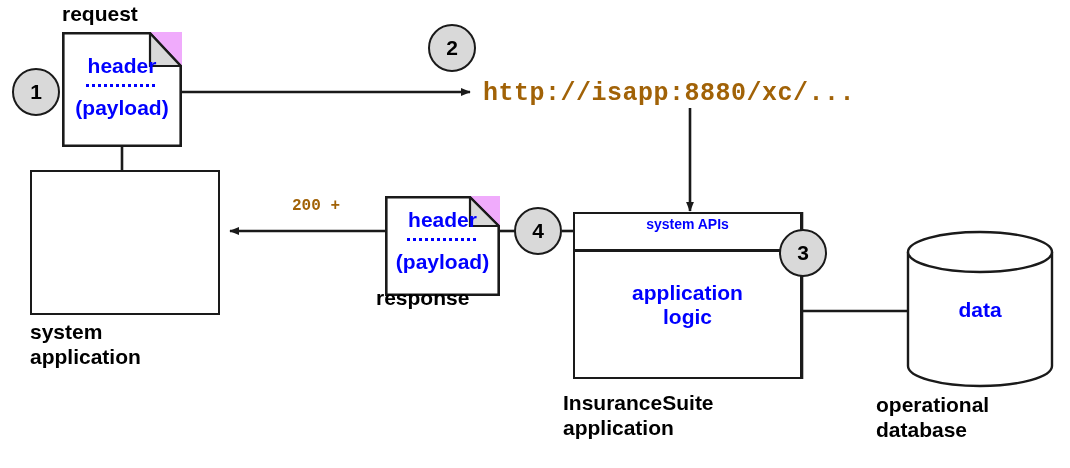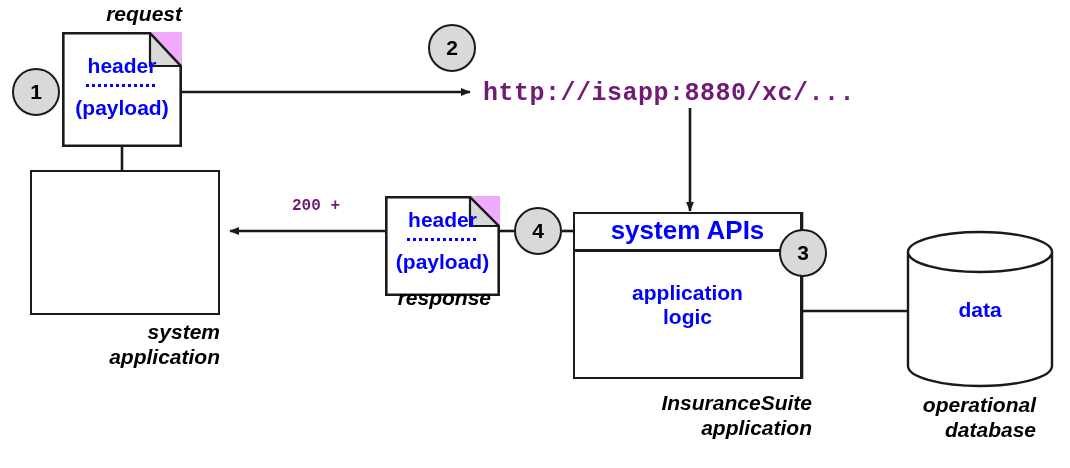--- a/index.html
+++ b/index.html
@@ -25,40 +25,39 @@
     height: 468px;
     pointer-events: none;
   }
 
   
   .lbl {
     position: absolute;
     font-family: "Liberation Sans", sans-serif;
     font-weight: bold;
     color: #000000;
-    text-align: right;
+    text-align: left;
     line-height: 1.18;
     white-space: pre-line;
-    font-style: italic;
   }
   .lbl-black { color: #000000; font-size: 21px; }
   .blue {
     position: absolute;
     font-family: "Liberation Sans", sans-serif;
     font-weight: bold;
     color: #0000ff;
     text-align: center;
     line-height: 1.15;
     white-space: pre-line;
   }
   .mono {
     position: absolute;
     font-family: "Liberation Mono", "DejaVu Sans Mono", monospace;
     font-weight: bold;
-    color: #701a75;
+    color: #a16207;
     white-space: pre;
   }
 
   
   .rect {
     position: absolute;
     border: 2px solid #1a1a1a;
     background: #ffffff;
     box-sizing: border-box;
   }
@@ -152,21 +151,21 @@
     <div class="blue" style="left:0; top:54px; width:115px; font-size:21px;">(payload)</div>
   </div>
   <div class="lbl lbl-black" style="left:376px; top:286px; width:115px;">response</div>
 
   <div class="mono" style="left:292px; top:197px; font-size:16px;font-family:Liberation Mono, monospace;">200 +</div>
 
   <div class="mono" style="left:483px; top:79px; font-size:25px; letter-spacing:0.5px;">http://isapp:8880/xc/...</div>
 
   <div class="rect" style="left:573px; top:212px; width:229px; height:167px;"></div>
   <div style="position:absolute; left:573px; top:249px; width:229px; height:2.6px; background:#1a1a1a;"></div>
-  <div class="blue" style="left:573px; top:216px; width:229px; font-size:26px;">system APIs</div>
+  <div class="blue" style="left:573px; top:216px; width:229px; font-size:14px;">system APIs</div>
   <div class="blue" style="left:573px; top:281px; width:229px; font-size:21px;">application
 logic</div>
   <div class="lbl lbl-black" style="left:563px; top:391px; width:249px;">InsuranceSuite
 application</div>
 
   <div class="cyl" style="left:906px; top:230px; width:148px; height:158px;">
     <svg width="148" height="158" viewBox="0 0 148 158">
       <path d="M2,22 L2,136 A72,20 0 0 0 146,136 L146,22" fill="#ffffff" stroke="#1a1a1a" stroke-width="2.4"></path>
       <ellipse cx="74" cy="22" rx="72" ry="20" fill="#ffffff" stroke="#1a1a1a" stroke-width="2.4"></ellipse>
     </svg>

